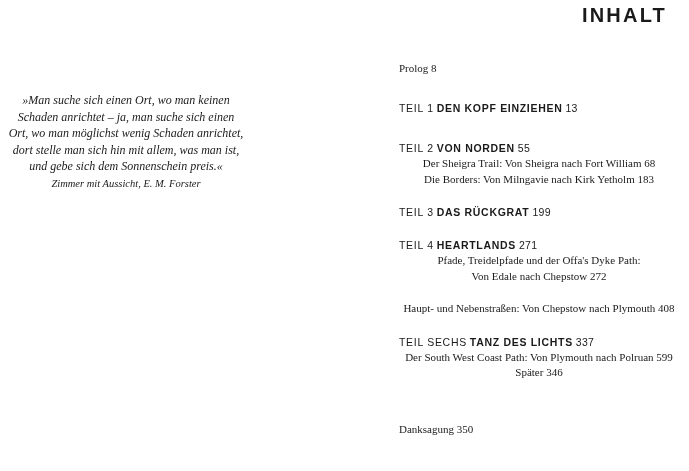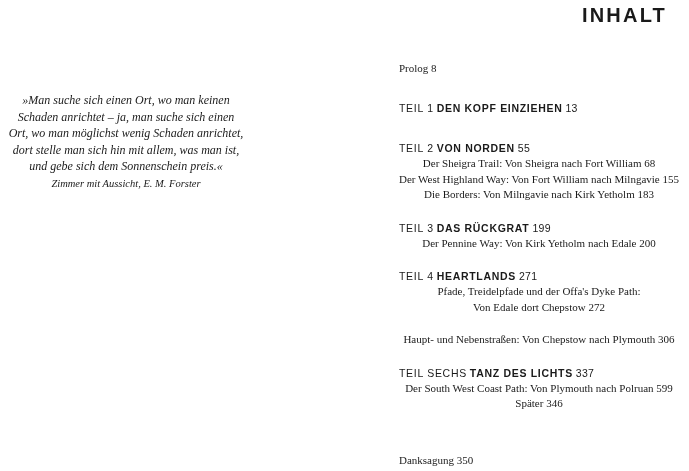--- a/index.html
+++ b/index.html
@@ -135,67 +135,59 @@
       <div class="part-head">
         <span class="part-label">TEIL 2</span>
         <span class="part-title">VON NORDEN</span>
         <span class="part-page">55</span>
       </div>
       <div class="sub-line">
         <span>Der Sheigra Trail: Von Sheigra nach Fort William</span>
         <span class="sub-page">68</span>
       </div>
       <div class="sub-line">
-        <span>Der West Highland Way: Von Fort William nach Milngavie</span>
-        <span class="sub-page">155</span>
-      </div>
-      <div class="sub-line">
         <span>Die Borders: Von Milngavie nach Kirk Yetholm</span>
         <span class="sub-page">183</span>
       </div>
     </div>
 
     <div class="gap-md"></div>
 
     <div class="toc-entry">
       <div class="part-head">
         <span class="part-label">TEIL 3</span>
         <span class="part-title">DAS RÜCKGRAT</span>
         <span class="part-page">199</span>
       </div>
-      <div class="sub-line">
-        <span>Der Pennine Way: Von Kirk Yetholm nach Edale</span>
-        <span class="sub-page">200</span>
-      </div>
     </div>
 
     <div class="gap-md"></div>
 
     <div class="toc-entry">
       <div class="part-head">
         <span class="part-label">TEIL 4</span>
         <span class="part-title">HEARTLANDS</span>
         <span class="part-page">271</span>
       </div>
       <div class="sub-line">
         <span>Pfade, Treidelpfade und der Offa's Dyke Path:</span>
         <span class="sub-page"></span>
       </div>
       <div class="sub-line">
-        <span>Von Edale dort Chepstow</span>
+        <span>Von Edale nach Chepstow</span>
         <span class="sub-page">272</span>
       </div>
     </div>
 
     <div class="gap-md"></div>
 
     <div class="toc-entry">
       <div class="sub-line">
         <span>Haupt- und Nebenstraßen: Von Chepstow nach Plymouth</span>
-        <span class="sub-page">306</span>
+        <span class="sub-page">408</span>
       </div>
     </div>
 
     <div class="gap-md"></div>
 
     <div class="toc-entry">
       <div class="part-head">
         <span class="part-label">TEIL SECHS</span>
         <span class="part-title">TANZ DES LICHTS</span>
         <span class="part-page">337</span>

